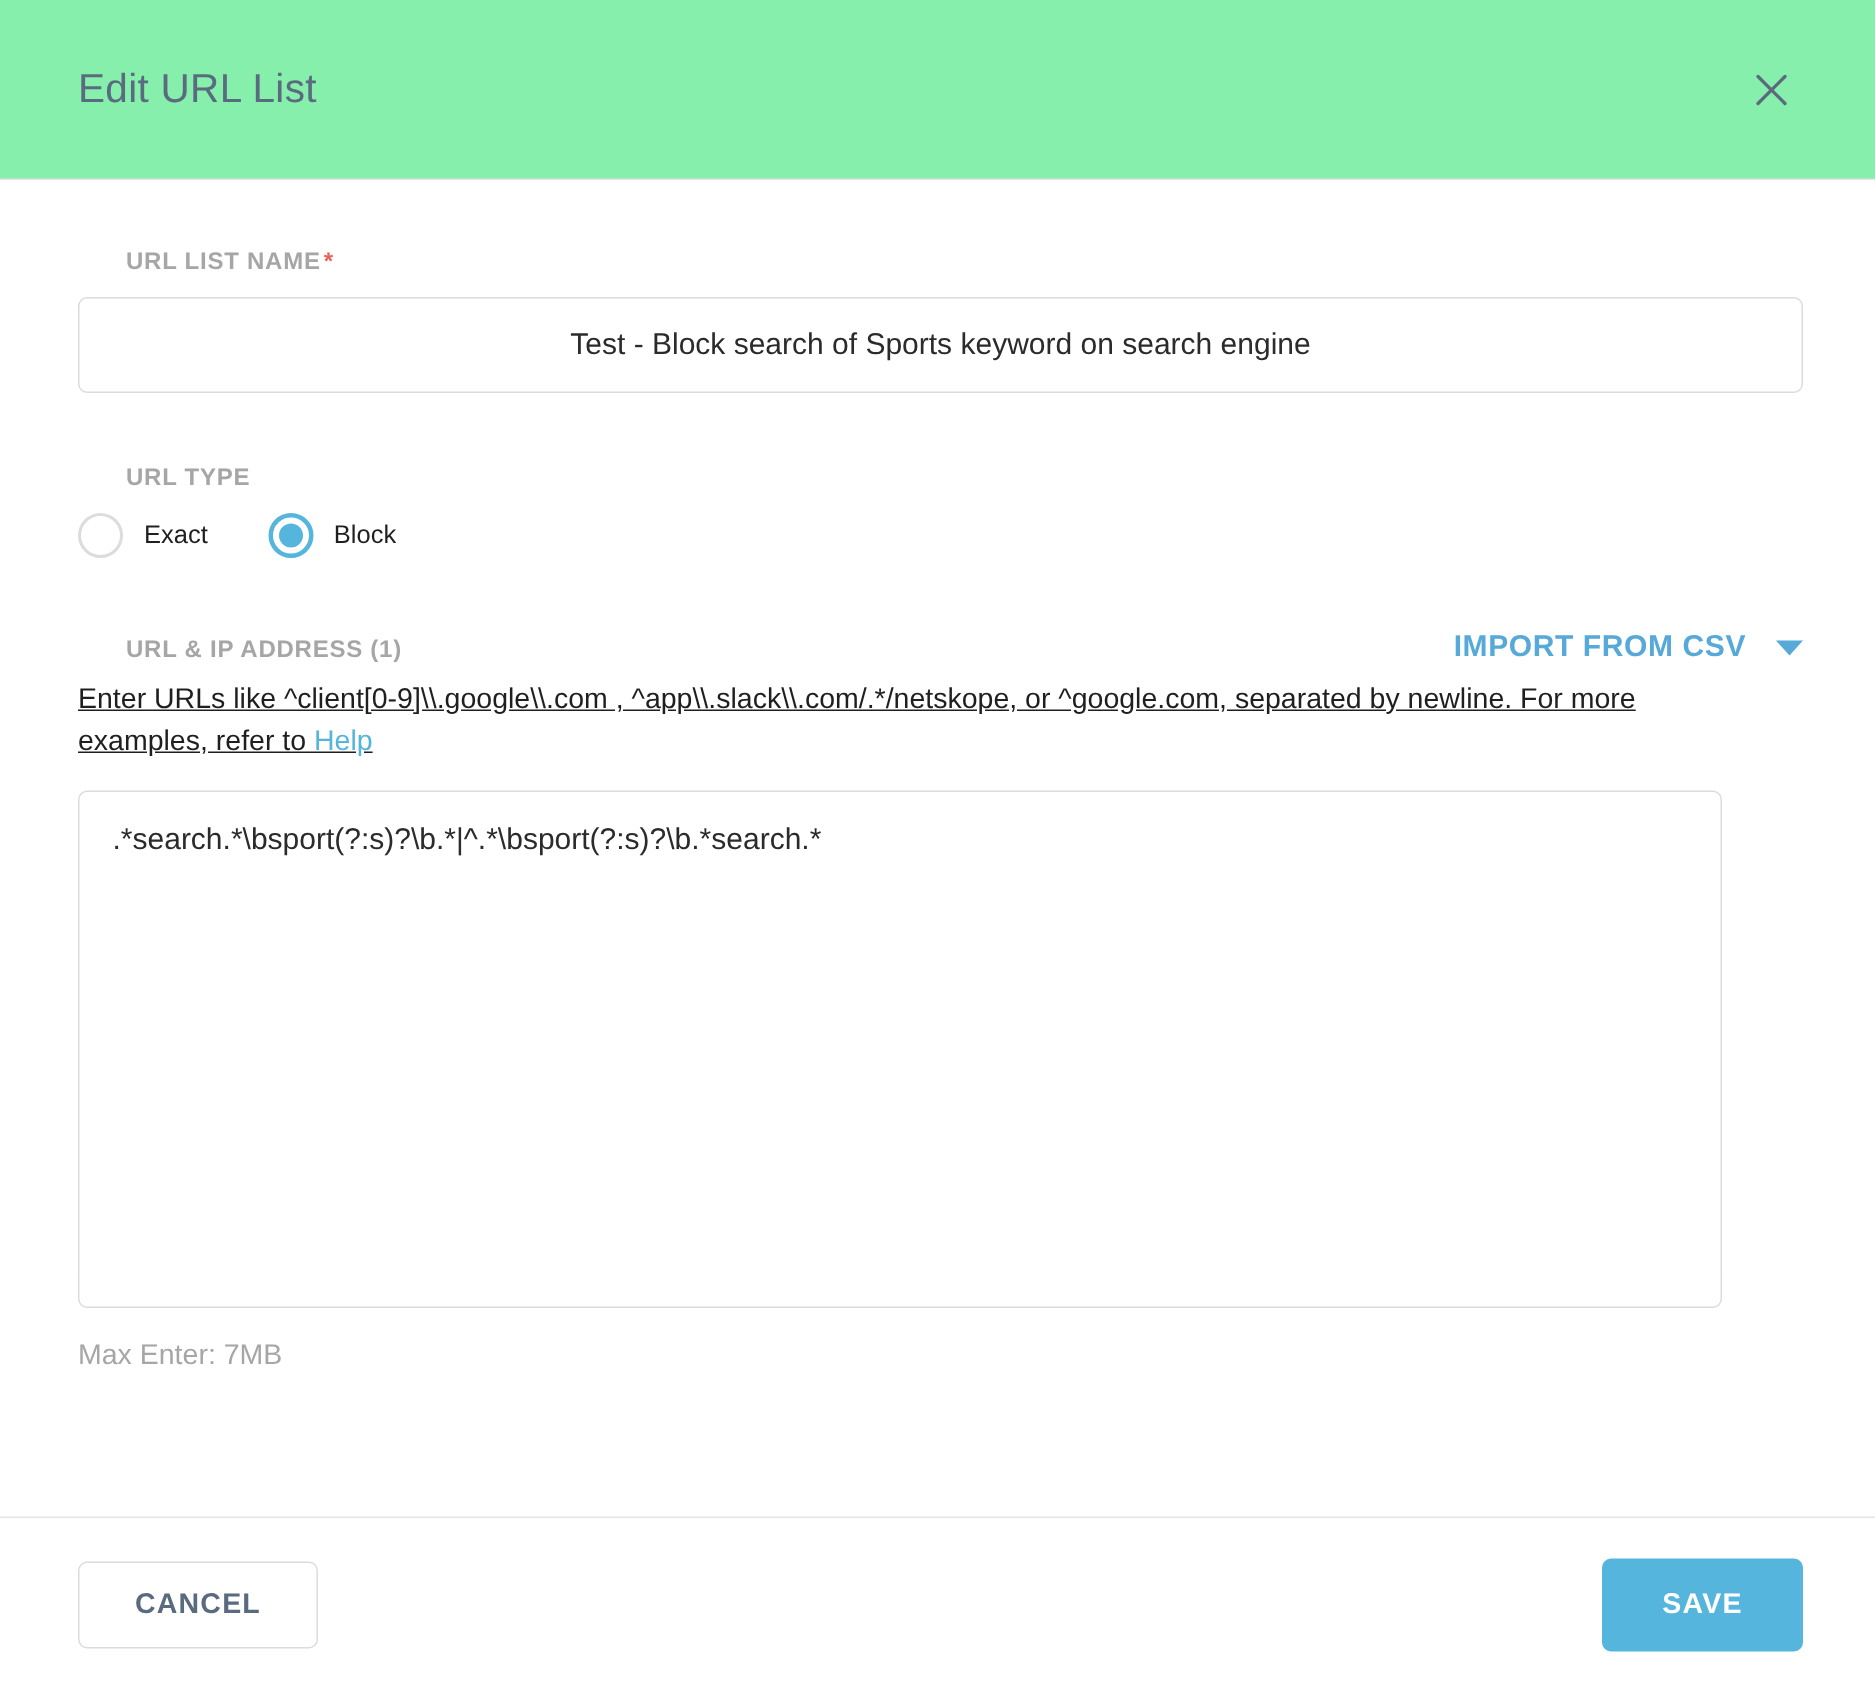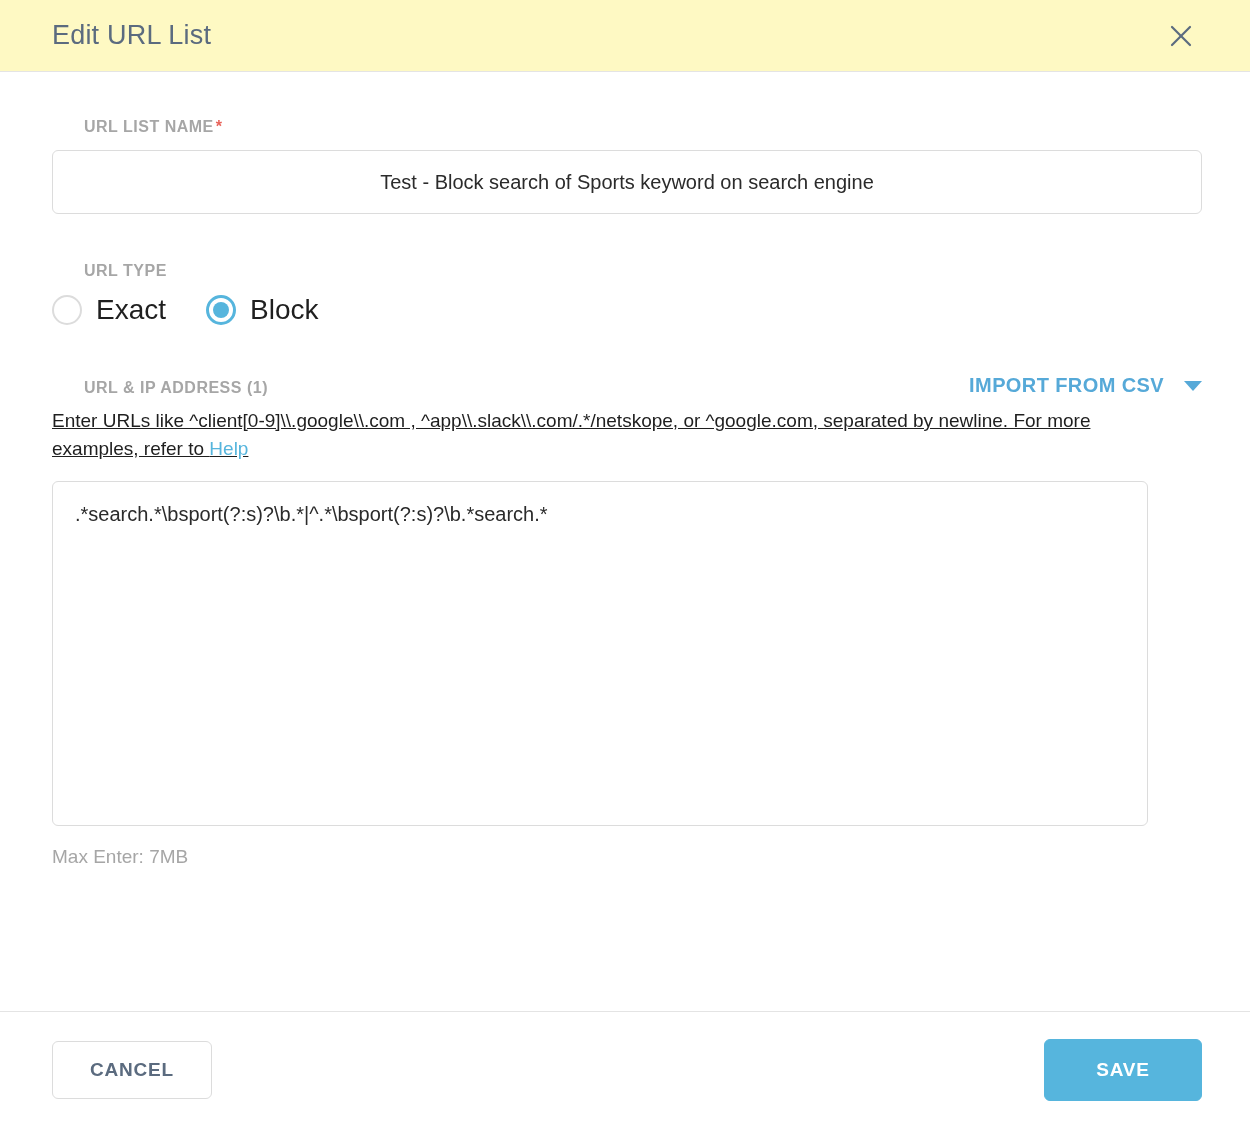--- a/index.html
+++ b/index.html
@@ -17,22 +17,22 @@
   .dialog {
     position: relative;
     width: 1250px;
     height: 1128px;
     background: #ffffff;
     display: flex;
     flex-direction: column;
   }
   
   .dialog-header {
-    height: 72px;
-    background: #fef9c3;
+    height: 120px;
+    background: #86efac;
     border-bottom: 1px solid #e4e4e4;
     display: flex;
     align-items: center;
     justify-content: space-between;
     padding: 0 40px 0 52px;
     box-sizing: border-box;
     flex: 0 0 auto;
   }
   .dialog-title {
     font-size: 27px;
@@ -117,21 +117,21 @@
   }
   .radio-mark.checked::after {
     content: "";
     position: absolute;
     top: 4px; left: 4px;
     width: 16px; height: 16px;
     border-radius: 50%;
     background: #56b5dd;
   }
   .radio-label {
-    font-size: 28px;
+    font-size: 17px;
     color: #1f1f1f;
     margin-left: 14px;
   }
 
   
   .list-header-row {
     display: flex;
     align-items: flex-end;
     justify-content: space-between;
     width: 1150px;
@@ -216,21 +216,21 @@
     justify-content: center;
   }
   .btn-cancel {
     width: 160px;
     height: 58px;
     background: #ffffff;
     border: 1px solid #dcdcdc;
     color: #5b6b7f;
   }
   .btn-save {
-    width: 158px;
+    width: 134px;
     height: 62px;
     background: #56b5dd;
     border: 1px solid #56b5dd;
     color: #ffffff;
   }
 </style>
 </head>
 <body>
 
 <div class="dialog">

